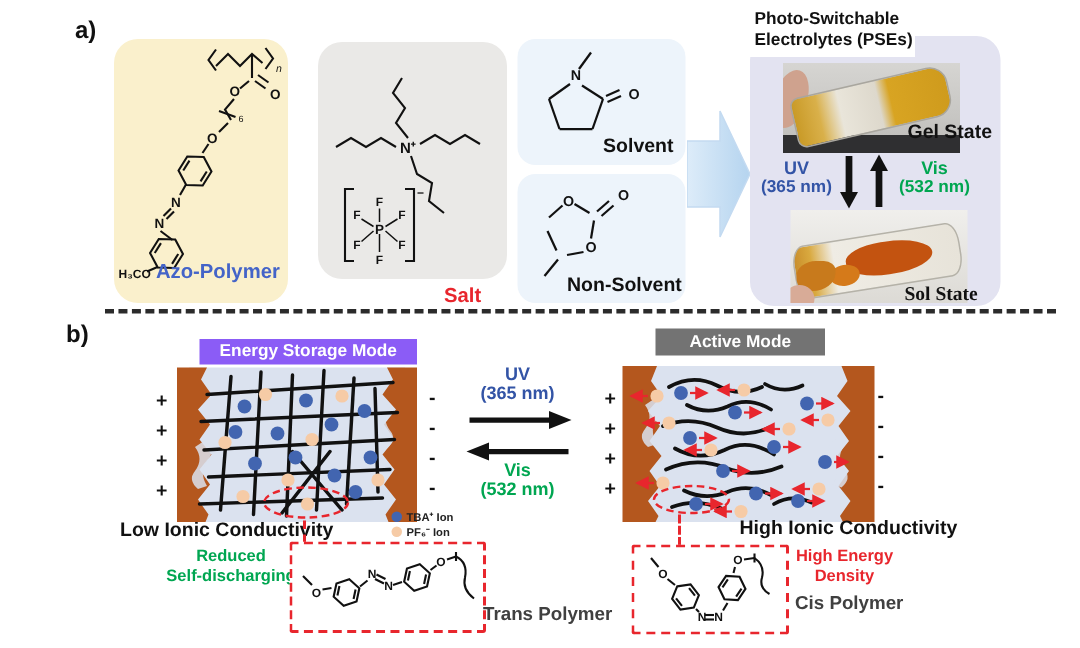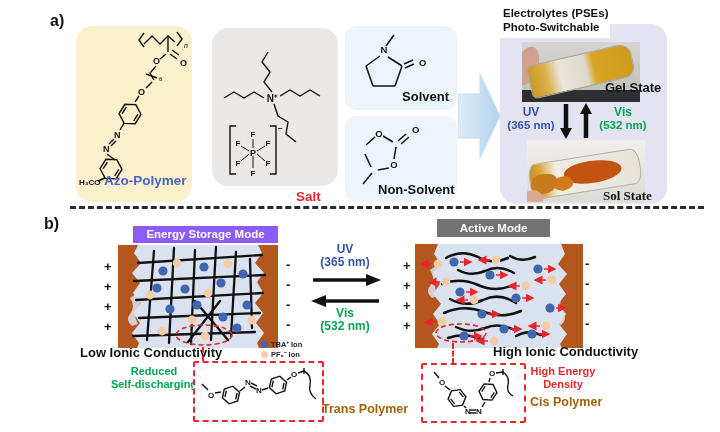--- a/index.html
+++ b/index.html
@@ -11,21 +11,21 @@
   .chem-box{border-radius:16px;}
   .box-label{font-weight:bold;}
   .pse-title{font-weight:bold;font-size:11.5px;line-height:14px;color:#111;}
   .state-label{font-weight:bold;font-size:13px;color:#111;}
   .uvvis{font-weight:bold;text-align:center;line-height:13px;}
   .uv-col{color:#3354a6;}
   .vis-col{color:#00a651;}
   .banner{color:#fff;font-weight:bold;font-size:11.5px;text-align:center;}
   .cond-label{font-weight:bold;font-size:13px;color:#111;white-space:nowrap;}
   .ann{font-weight:bold;font-size:11px;line-height:13px;text-align:center;}
-  .poly-label{font-weight:bold;font-size:12.5px;color:#a16207;white-space:nowrap;}
+  .poly-label{font-weight:bold;font-size:12.5px;color:#404040;white-space:nowrap;}
   .red-dash-box{border:2.2px dashed #e8262d;border-radius:2px;background:#fff;}
   .red-dash-v{border-left:2px dashed #e8262d;width:0;}
   .legend-row{display:flex;align-items:center;gap:3px;height:10px;}
   .legend-dot{width:7px;height:7px;border-radius:50%;display:inline-block;}
   .legend-txt{font-size:7.5px;font-weight:bold;color:#222;white-space:nowrap;}
   .divider{border-top:3px dashed #2b2b2b;height:0;}
   .photo{overflow:hidden;}
 </style>
 </head>
 <body>
@@ -150,22 +150,22 @@
         <stop offset="0" stop-color="#ddecf9"></stop>
           <stop offset="1" stop-color="#b5d4ef"></stop>
       </linearGradient>
     </defs>
     <polygon points="0,30 22,30 22,10 42,52 22,94 22,74 0,74" fill="url(#bluegrad)" stroke="#c3daf1" stroke-width="1"></polygon>
   </svg>
 
   <div class="abs chem-box" style="left:500px;top:24px;width:167px;height:180px;background:#e3e3f1;"></div>
   <div class="abs" style="left:498px;top:2px;width:112px;height:36px;background:#ffffff;"></div>
   <div class="abs pse-title" style="left:503px;top:6px;">
+    <div>Photo-Switchable</div>
     <div>Electrolytes (PSEs)</div>
-    <div>Photo-Switchable</div>
   </div>
 
   <div class="abs photo" style="left:522px;top:42px;width:118px;height:60px;background:linear-gradient(180deg,#d6d5d2,#bdbcb9);">
     <div class="abs" style="left:-6px;top:4px;width:22px;height:40px;background:#cfa28e;border-radius:50%;transform:rotate(18deg);"></div>
     <div class="abs" style="left:0;bottom:0;width:118px;height:12px;background:#2f2f31;"></div>
     <div class="abs" style="left:6px;top:12px;width:104px;height:32px;transform:rotate(-13deg);border-radius:6px 12px 12px 6px;border:1px solid #a9a69e;background:linear-gradient(90deg,#c99a27 0%,#d9b04a 16%,#e9e5da 30%,#ddd8cc 55%,#d8a422 63%,#cf9b1d 100%);"></div>
   </div>
   <div class="abs state-label" style="left:605px;top:80px;text-align:right;">Gel State</div>
 
   <div class="abs uvvis uv-col" style="left:502px;top:106px;width:58px;font-size:12px;">

